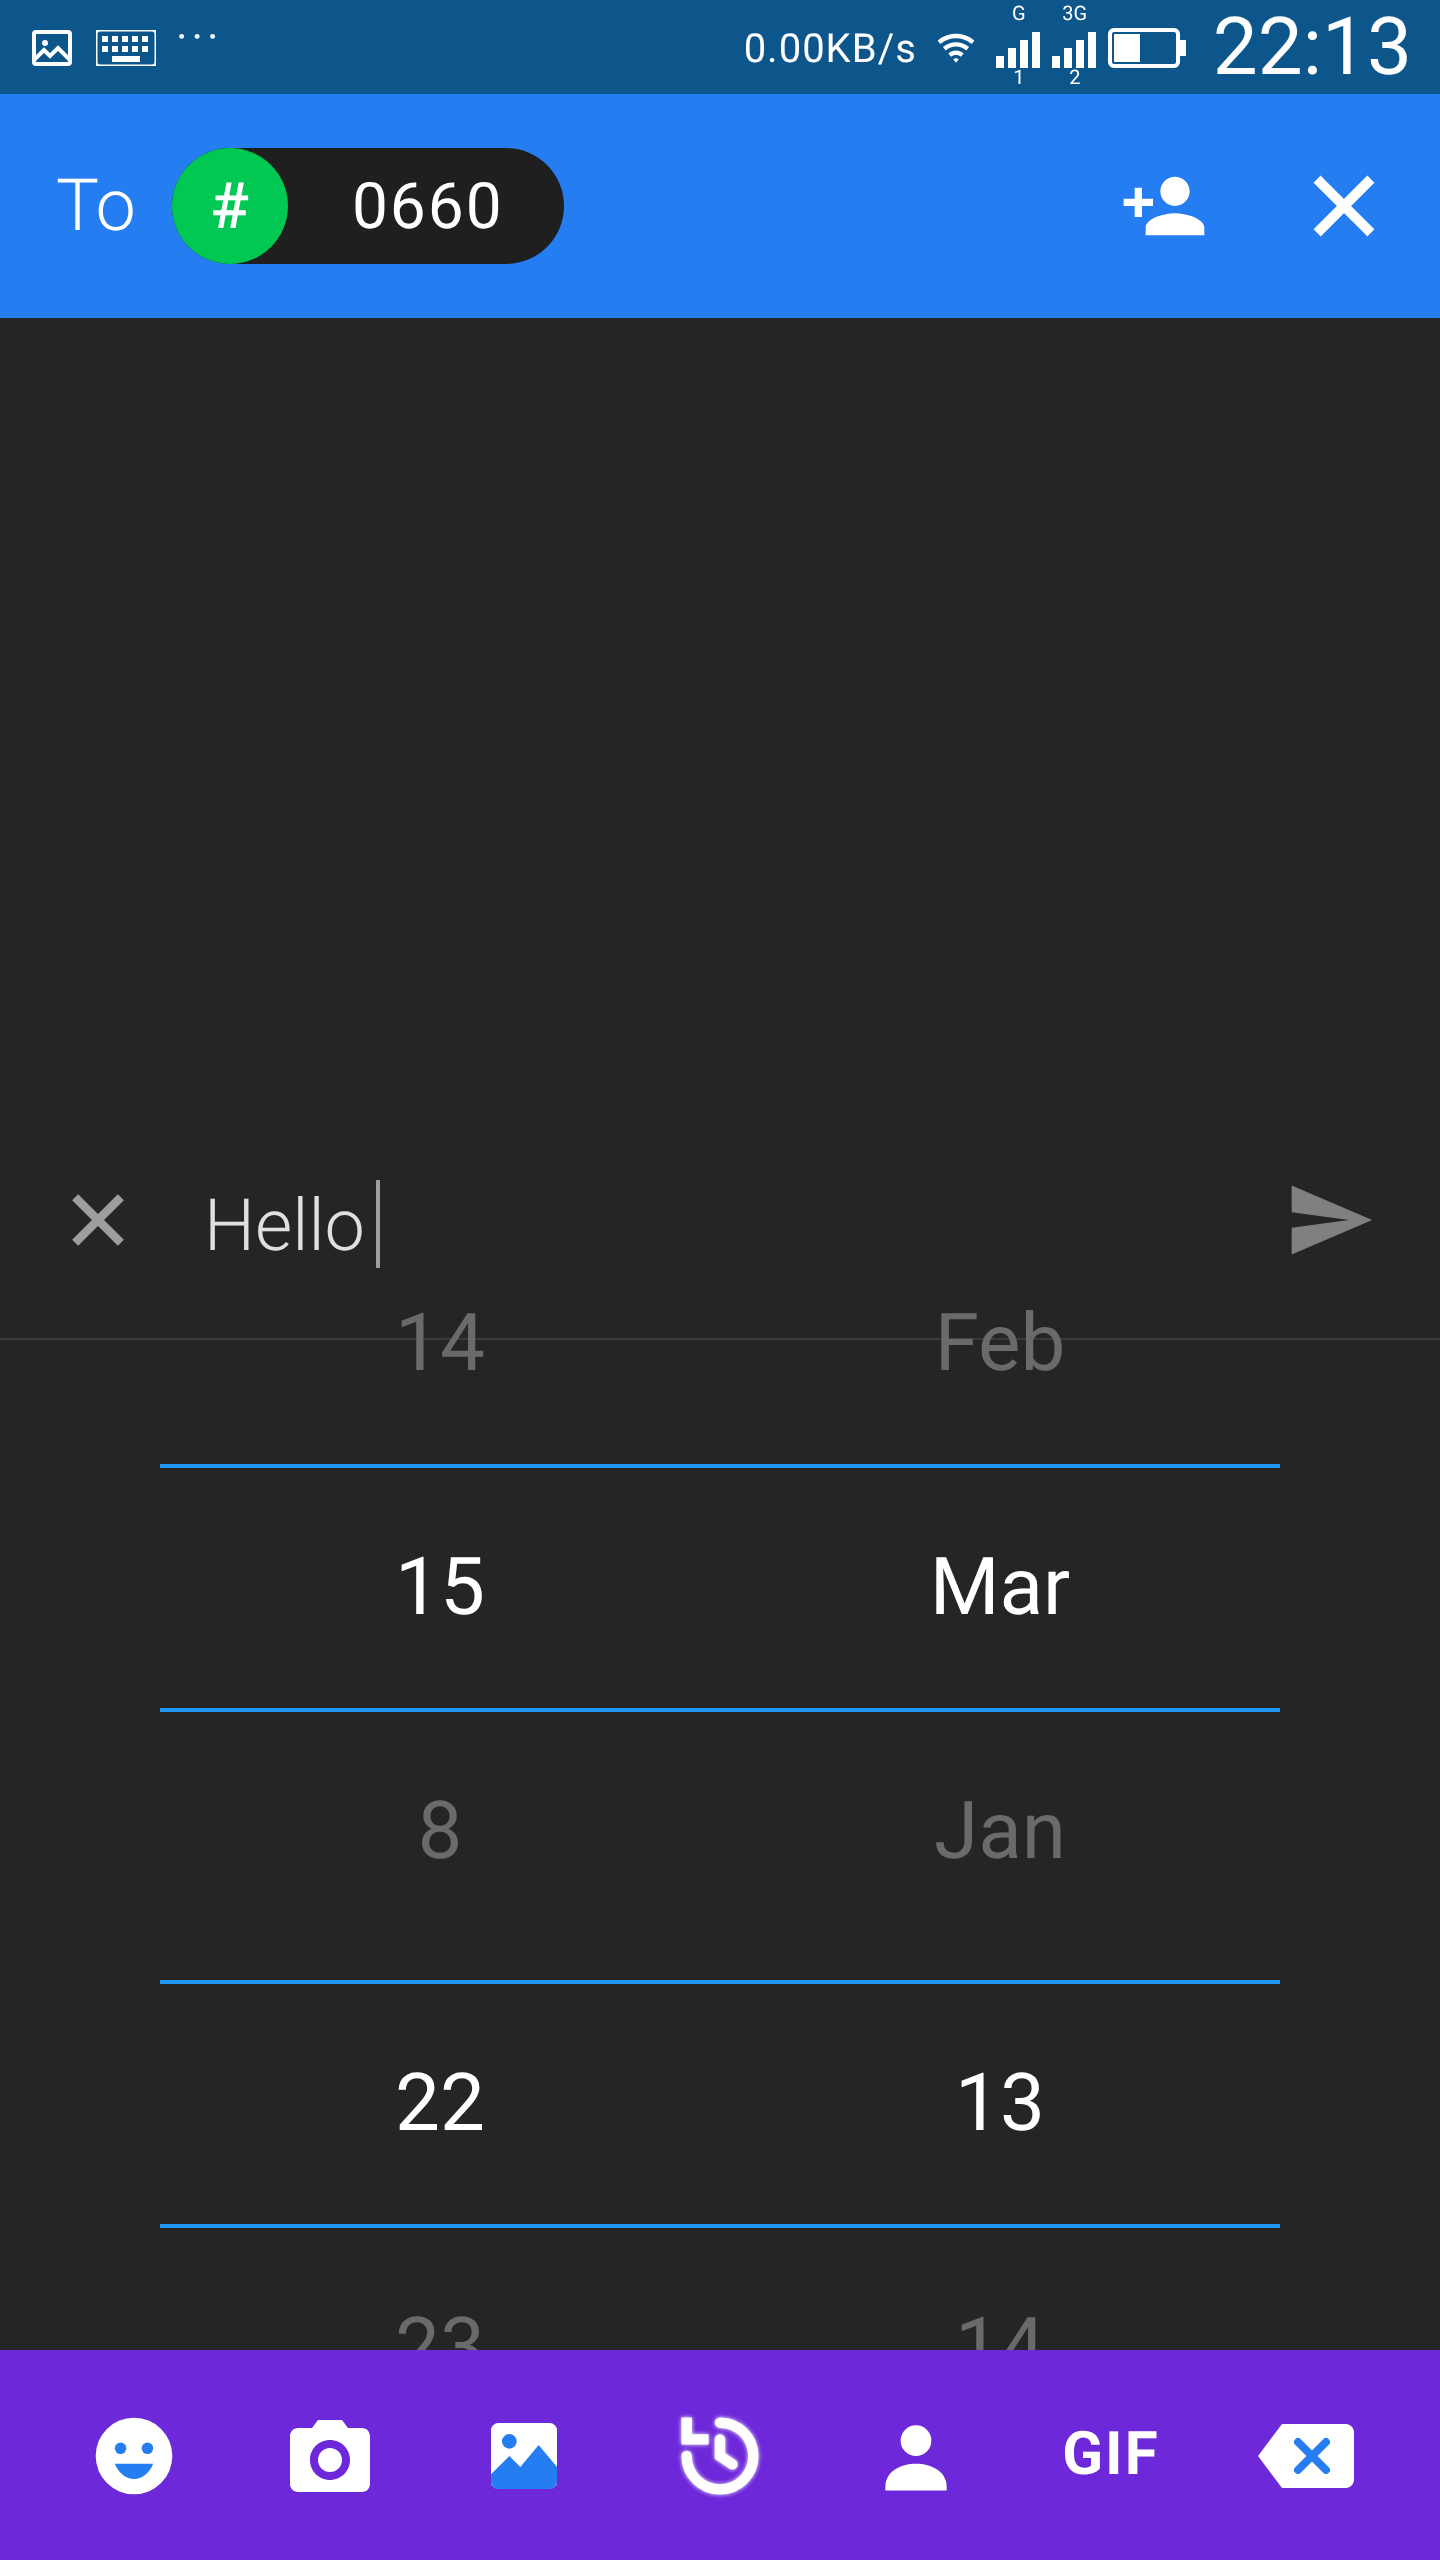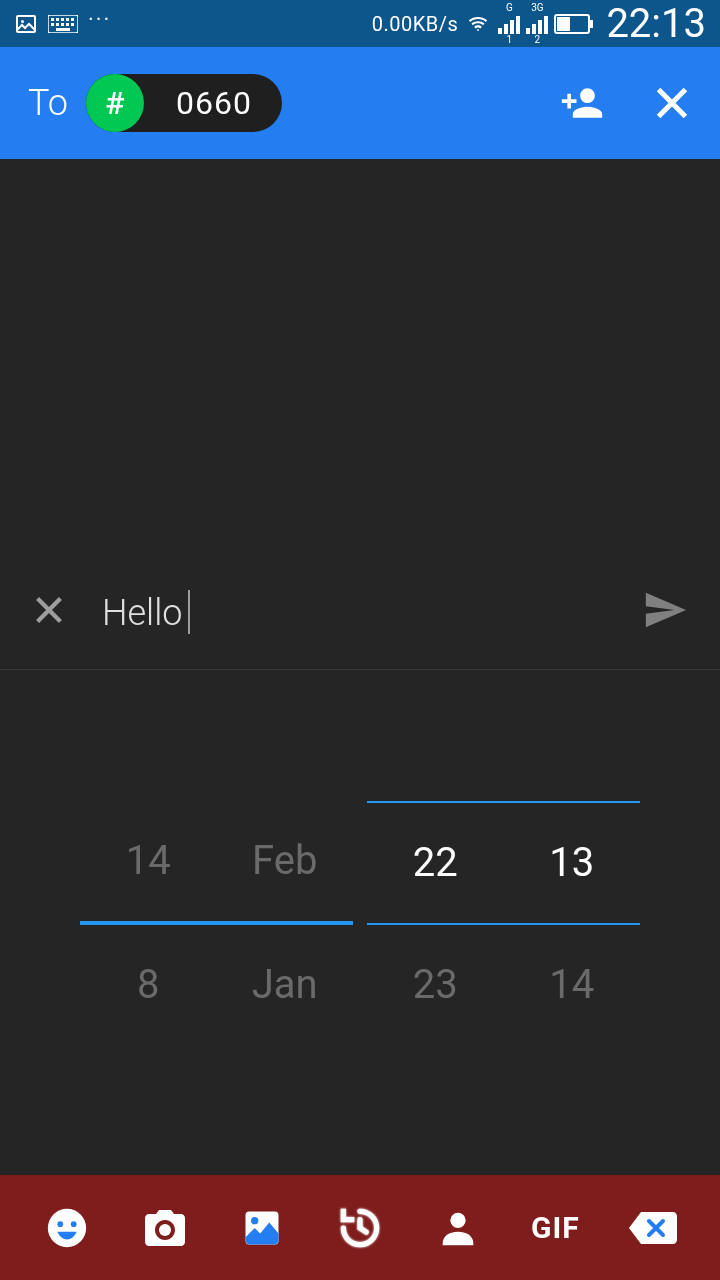--- a/index.html
+++ b/index.html
@@ -38,26 +38,26 @@
   .input-row { height: 115px; background: #252525; display: flex; align-items: center; padding: 0 32px; border-bottom: 1px solid #3a3a3a; }
   .input-row .clear { color: #9e9e9e; }
   .message-input { flex: 1; color: #e0e0e0; font-size: 36px; font-weight: 300; margin: 0 36px; display: flex; align-items: flex-end; }
   .cursor { width: 2px; height: 44px; background: #9e9e9e; margin-left: 6px; }
   .send { color: #888; }
 
   
   .picker-area { height: 505px; background: #252525; display: flex; flex-direction: column; justify-content: center; padding: 0 80px; }
 
   
-  .toolbar { height: 105px; background: #7f1d1d; display: flex; align-items: center; justify-content: space-around; padding: 0 18px; }
+  .toolbar { height: 105px; background: #6d28d9; display: flex; align-items: center; justify-content: space-around; padding: 0 18px; }
   .toolbar .tool { color: #fff; display:flex; align-items:center; justify-content:center; height:100%; flex:1;}
   .gif-label { font-size: 30px; font-weight: 700; letter-spacing: 1px; }
   .selected-tool svg { filter: drop-shadow(0 0 1px #fff); }
   
-  .pick-wrap{display:flex; gap:14px;}
+  .pick-wrap{display:flex; gap:14px;flex-direction:column;}
   .pick-group{flex:1;}
   .pick-row{display:flex;}
   .pcell{flex:1;text-align:center;font-size:40px;height:120px;display:flex;align-items:center;justify-content:center;}
   .pcell.dim{color:#6a6a6a;}
   .pcell.sel{color:#fff;}
   .pline{height:2px;background:#2196f3;}
 </style>
 </head>
 <body>
 
@@ -161,20 +161,24 @@
   </div>
 
   <div class="picker-area">
     <div class="pick-wrap">
       <div class="pick-group">
         <div class="pick-row">
           <div class="pcell dim">14</div>
           <div class="pcell dim">Feb</div>
         </div>
         <div class="pline"></div>
+        <div class="pick-row">
+          <div class="pcell sel">15</div>
+          <div class="pcell sel">Mar</div>
+        </div>
         <div class="pline"></div>
         <div class="pick-row">
           <div class="pcell dim">8</div>
           <div class="pcell dim">Jan</div>
         </div>
       </div>
       <div class="pick-group">
         <div class="pick-row">
         </div>
         <div class="pline"></div>

